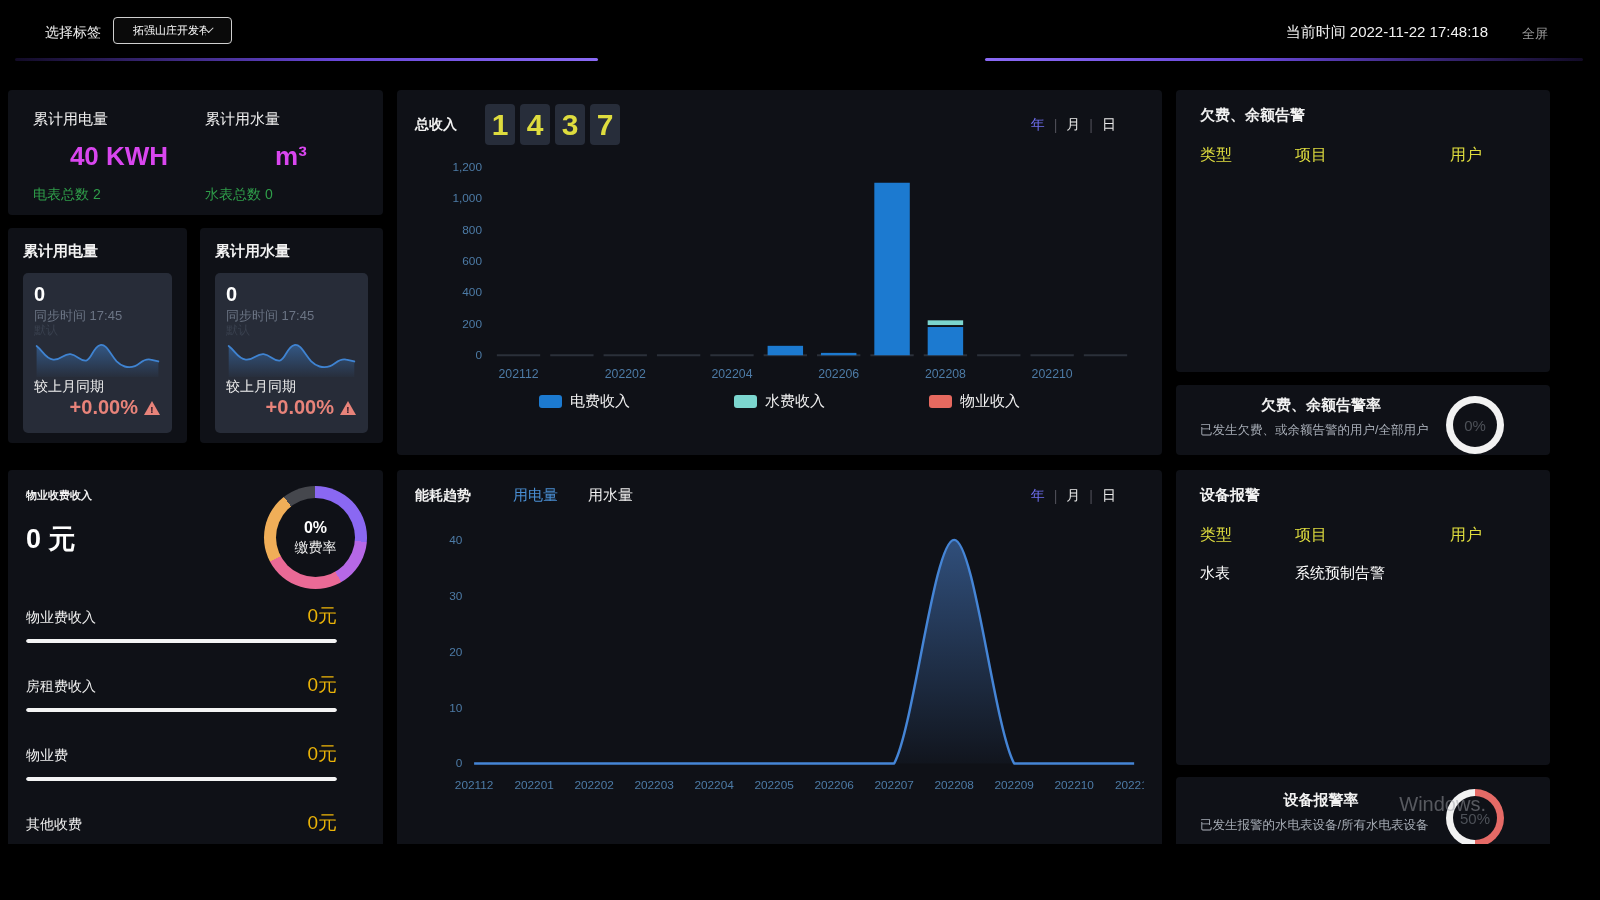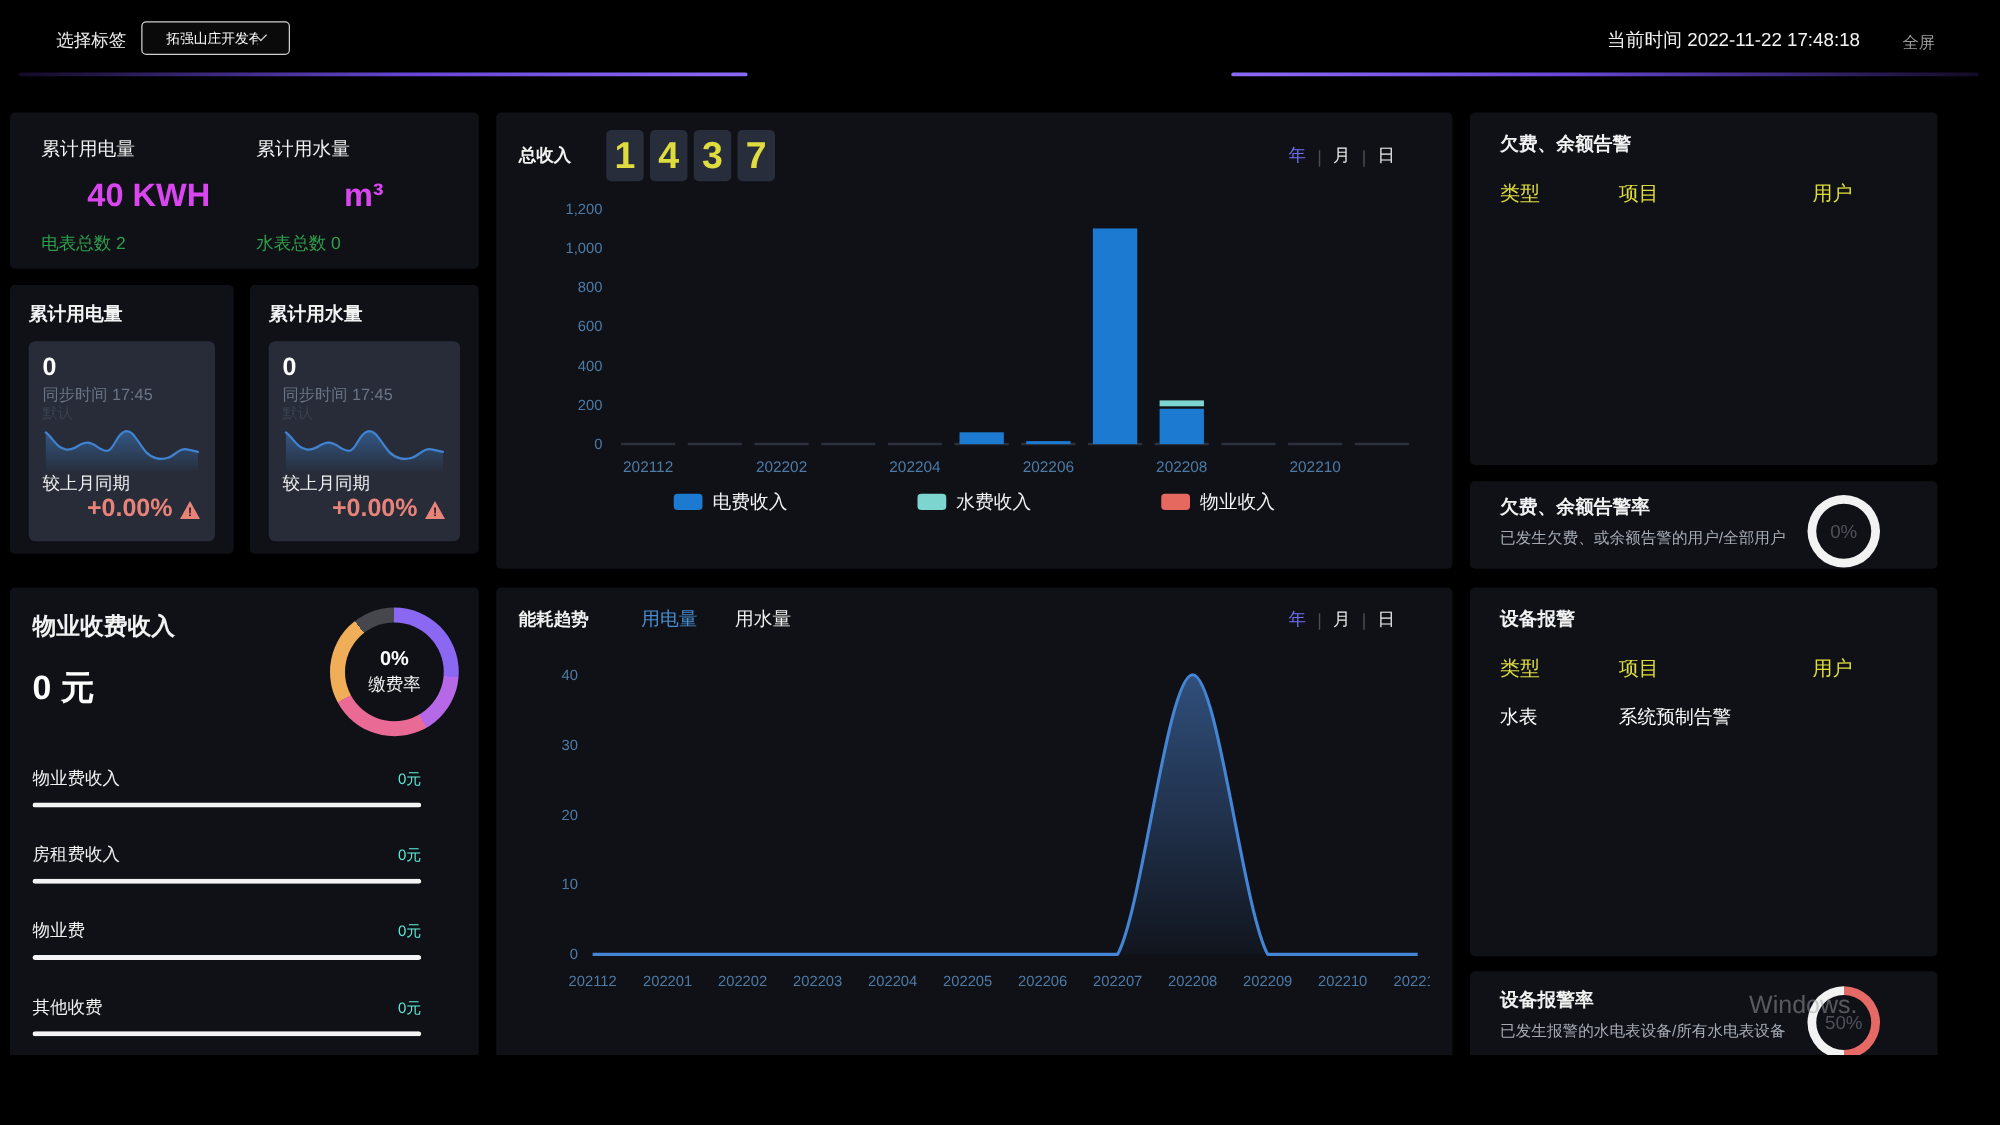--- a/index.html
+++ b/index.html
@@ -46,32 +46,32 @@
   .trend-value{font-size:20px; font-weight:700; color:#fff;}
   .trend-sync{font-size:13px; color:#6b7484; margin-top:1px;}
   .trend-tag{font-size:12px; color:#39404e; height:10px; line-height:10px;}
   .spark{width:100%; height:42px; display:block; margin-top:0;}
   .trend-cmp-label{font-size:14px; color:#f0f0f0; margin-top:1px;}
   .trend-cmp-row{display:flex; justify-content:flex-end; align-items:center; gap:5px; margin-top:0;}
   .trend-cmp-value{font-size:20px; font-weight:600; color:var(--salmon);}
   .warn-svg{width:18px; height:16px; display:block;}
 
   .p-l3{left:8px; top:470px; width:375px; height:388px; padding:18px 18px 0 18px;}
-  .pi-title{font-size:19px; font-weight:600; color:#f2f2f2;}
+  .pi-title{font-size:11px; font-weight:600; color:#f2f2f2;}
   .pi-value{font-size:27px; font-weight:700; color:#fff; margin-top:18px;}
   .donut{position:absolute; top:16px; right:16px; width:103px; height:103px; border-radius:50%;}
   .donut::before{content:""; position:absolute; inset:12px; border-radius:50%; background:var(--panel);}
   .donut-center{position:absolute; inset:0; display:flex; flex-direction:column; align-items:center; justify-content:center; gap:2px; z-index:2;}
   .donut-center .pct{font-size:16px; font-weight:700; color:#fff;}
   .donut-center .lbl{font-size:14px; color:#f2f2f2;}
   .pi-rows{margin-top:46px; margin-right:28px;}
   .pi-row{margin-bottom:29px;}
   .pi-row-line{display:flex; justify-content:space-between; align-items:baseline;}
   .pi-row-label{font-size:14px; color:#f0f0f0;}
-  .pi-row-value{font-size:12px; color:#5eead4;}
+  .pi-row-value{font-size:19px; color:#eab308;}
   .pi-bar{margin-top:10px; height:4px; border-radius:2px; background:#20242d; overflow:hidden;}
   .pi-bar-fill{height:100%; background:#f4f4f4; border-radius:2px;}
 
   
   .p-c1{left:397px; top:90px; width:765px; height:365px; padding:14px 18px 10px;}
   .chart-head{display:flex; align-items:center;}
   .chart-title{font-size:14px; color:#f2f2f2; font-weight:600;}
   .digits{display:flex; gap:5px; margin-left:28px;}
   .digit{width:30px; height:41px; background:#272d3a; border-radius:4px; color:var(--yellow);
     font-size:30px; font-weight:700; display:flex; align-items:center; justify-content:center;}
@@ -94,21 +94,21 @@
   
   .p-r1{left:1176px; top:90px; width:374px; height:282px; padding:16px 24px;}
   .p-r3{left:1176px; top:470px; width:374px; height:295px; padding:16px 24px;}
   .alert-title{font-size:15px; font-weight:600; color:#f2f2f2;}
   .alert-cols{display:grid; grid-template-columns:95px 155px 1fr; margin-top:20px; font-size:16px; color:var(--yellow);}
   .alert-row{display:grid; grid-template-columns:95px 155px 1fr; margin-top:18px; font-size:15px; color:#ffffff;}
 
   .p-r2{left:1176px; top:385px; width:374px; height:70px; padding:11px 20px 0 24px; display:flex;}
   .p-r4{left:1176px; top:777px; width:374px; height:81px; padding:14px 20px 0 24px; display:flex;}
   .rate-info{flex:1; padding-right:4px;}
-  .rate-title{font-size:15px; font-weight:600; color:#f2f2f2;}
+  .rate-title{font-size:15px; font-weight:600; color:#f2f2f2;text-align:center;}
   .rate-sub{font-size:12.5px; color:#a7adb6; margin-top:7px; white-space:nowrap;}
   .ring{position:relative; width:58px; height:58px; border-radius:50%; flex:none; margin-right:26px;}
   .ring::before{content:""; position:absolute; inset:7px; border-radius:50%; background:var(--panel);}
   .ring-center{position:absolute; inset:0; display:flex; align-items:center; justify-content:center;
     font-size:15px; color:#4d5158; z-index:2;}
   .p-r4 .ring{margin-top:-2px;}
   .watermark{position:absolute; right:64px; top:16px; font-size:20px; color:rgba(160,162,168,.5); z-index:4; pointer-events:none;}
 </style>
 </head>
 <body>

